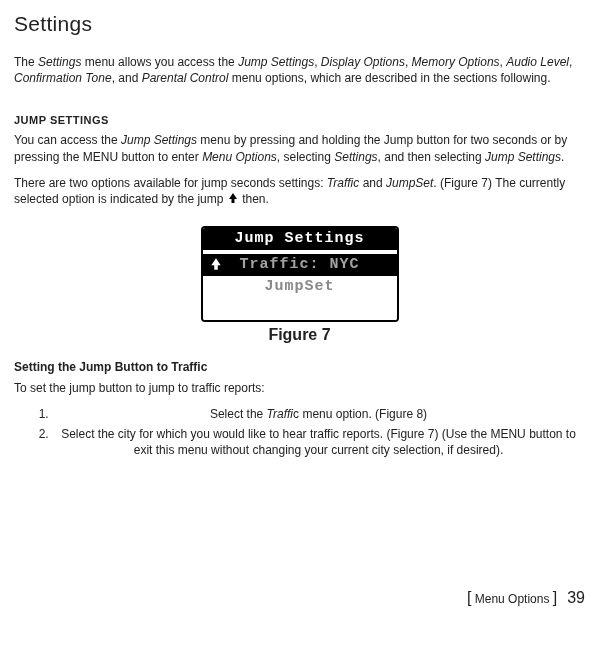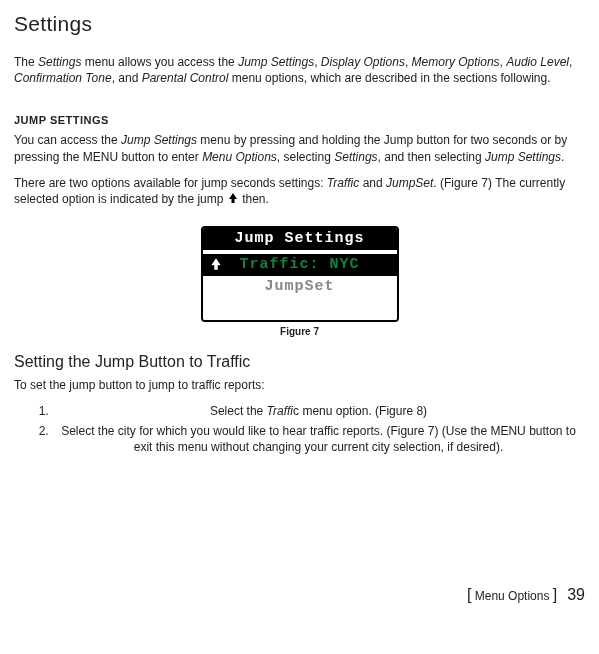--- a/index.html
+++ b/index.html
@@ -22,22 +22,22 @@
   .italic { font-style: italic; }
   .bold { font-weight: normal; }
   .section-heading {
     font-weight: bold;
     font-size: 11px;
     letter-spacing: 0.5px;
     margin-top: 28px;
     margin-bottom: 6px;
   }
   .sub-heading {
-    font-weight: normal;
-    font-size: 16px;
+    font-weight: bold;
+    font-size: 12px;
     margin-top: 16px;
     margin-bottom: 6px;
   }
   ol { margin: 4px 0 10px 20px; padding-left: 18px; text-align: center; }
   ol li { margin-bottom: 4px; line-height: 1.35; }
   
   .figure-wrap {
     margin: 18px auto 6px auto;
     text-align: center;
   }
@@ -60,42 +60,42 @@
     color: #fff;
     text-align: center;
     font-weight: bold;
   }
   .lcd-blank-dark {
     background: #fff;
     height: 4px;
   }
   .lcd-selected {
     background: #000;
-    color: #15803d;
+    color: #a3a3a3;
     text-align: center;
     font-weight: bold;
     position: relative;
   }
   .lcd-selected .jump-icon {
     position: absolute;
     left: 6px;
     top: 3px;
   }
   .lcd-option {
     background: #fff;
     color: #888;
     text-align: center;
     font-weight: bold;
   }
   .lcd-empty {
     background: #fff;
     height: 22px;
   }
   .figure-caption {
-    font-size: 10px;
+    font-size: 16px;
     font-weight: bold;
     margin-top: 4px;
     text-align: center;
   }
   .jump-glyph {
     display: inline-block;
     vertical-align: middle;
   }
   .footer {
     position: relative;

